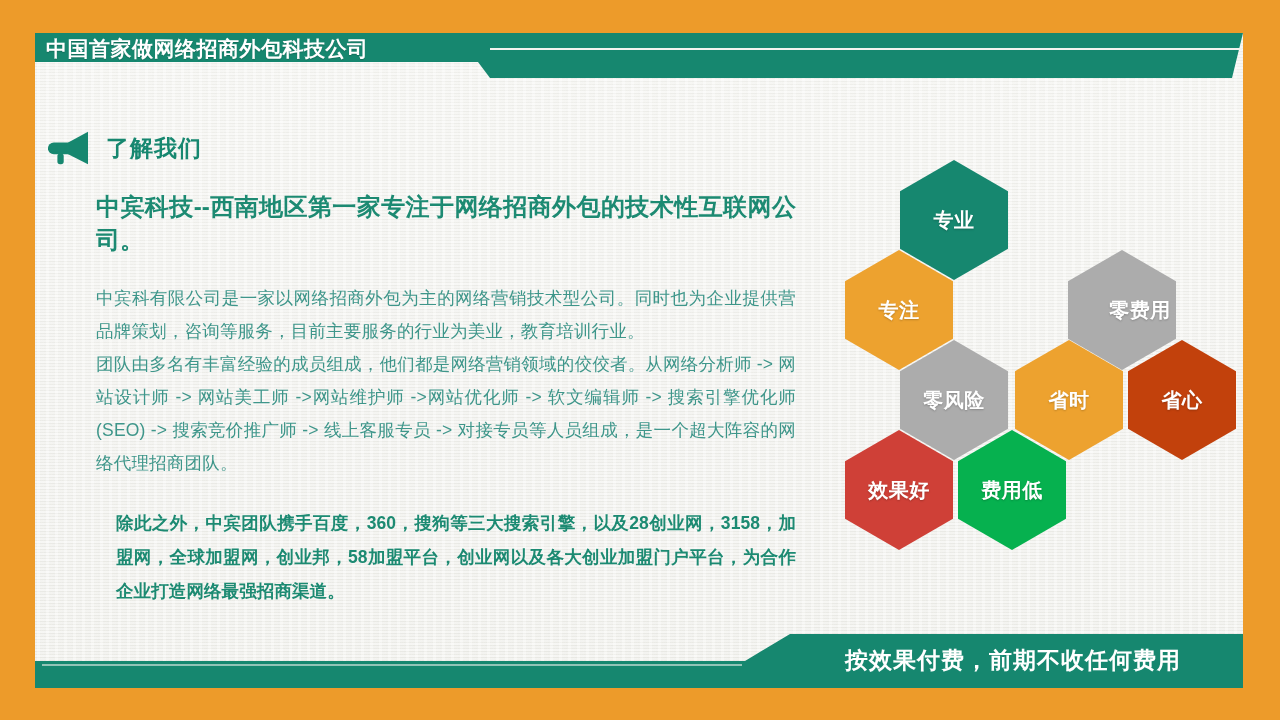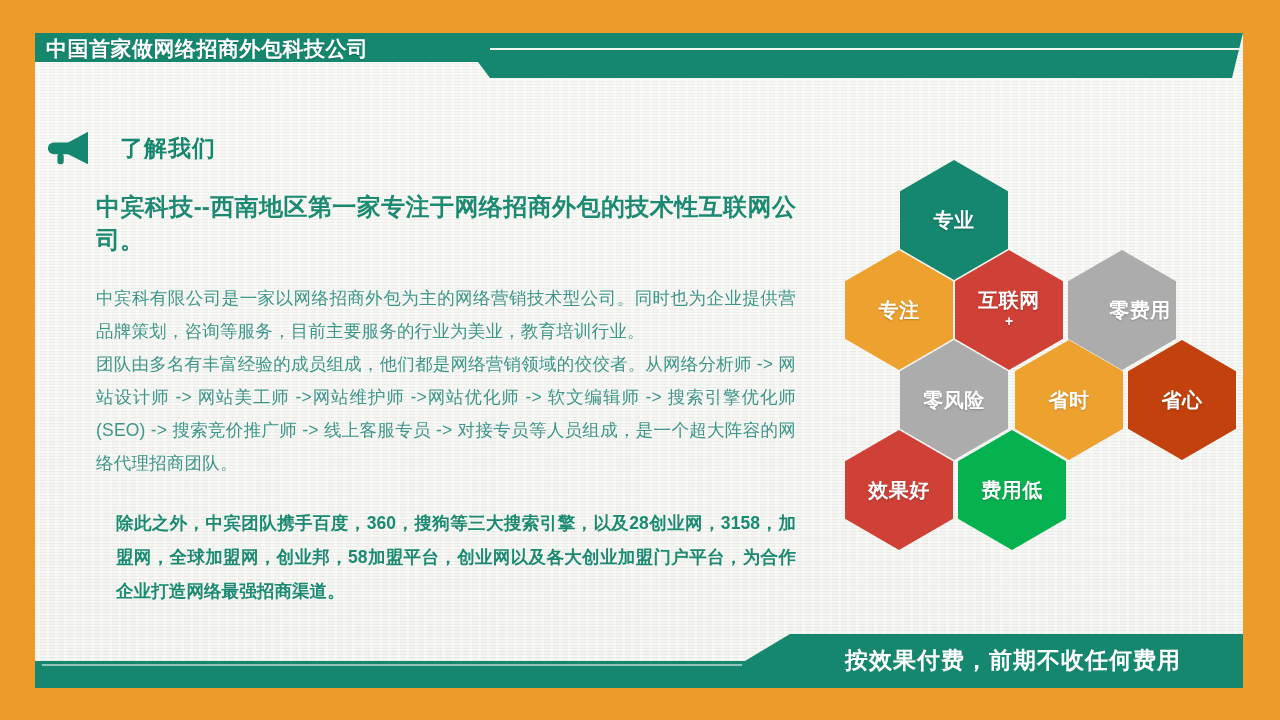--- a/index.html
+++ b/index.html
@@ -92,21 +92,21 @@
     text-shadow: 0 1px 1px rgba(0,0,0,0.18);
   }
 
   
   #section-head {
     position: absolute;
     left: 48px;
     top: 130px;
     display: flex;
     align-items: center;
-    gap: 28px;
+    gap: 14px;
     z-index: 3;
   }
 
   #megaphone-icon {
     width: 44px;
     height: 36px;
     display: block;
     flex: none;
   }
 
@@ -251,24 +251,20 @@
     <p id="closing-line" class="para strong">除此之外，中宾团队携手百度，360，搜狗等三大搜索引擎，以及28创业网，3158，加盟网，全球加盟网，创业邦，58加盟平台，创业网以及各大创业加盟门户平台，为合作企业打造网络最强招商渠道。</p>
   </div>
 
   <div id="hex-cluster">
       <div class="hex" style="left: 60px; top: 0px; background: rgb(22, 135, 111);">
         <span class="hex-label">专业</span>
       </div>
       <div class="hex" style="left: 5px; top: 90px; background: rgb(237, 162, 47);">
         <span class="hex-label">专注</span>
       </div>
-      <div class="hex" style="left: 115px; top: 90px; background: rgb(207, 64, 55);">
-        <span class="hex-label">互联网</span>
-        <span class="hex-sub">+</span>
-      </div>
       <div class="hex" style="left: 228px; top: 90px; background: rgb(172, 172, 172); padding-left: 36px;">
         <span class="hex-label">零费用</span>
       </div>
       <div class="hex" style="left: 60px; top: 180px; background: rgb(172, 172, 172);">
         <span class="hex-label">零风险</span>
       </div>
       <div class="hex" style="left: 175px; top: 180px; background: rgb(237, 162, 47);">
         <span class="hex-label">省时</span>
       </div>
       <div class="hex" style="left: 288px; top: 180px; background: #c2410c;">

